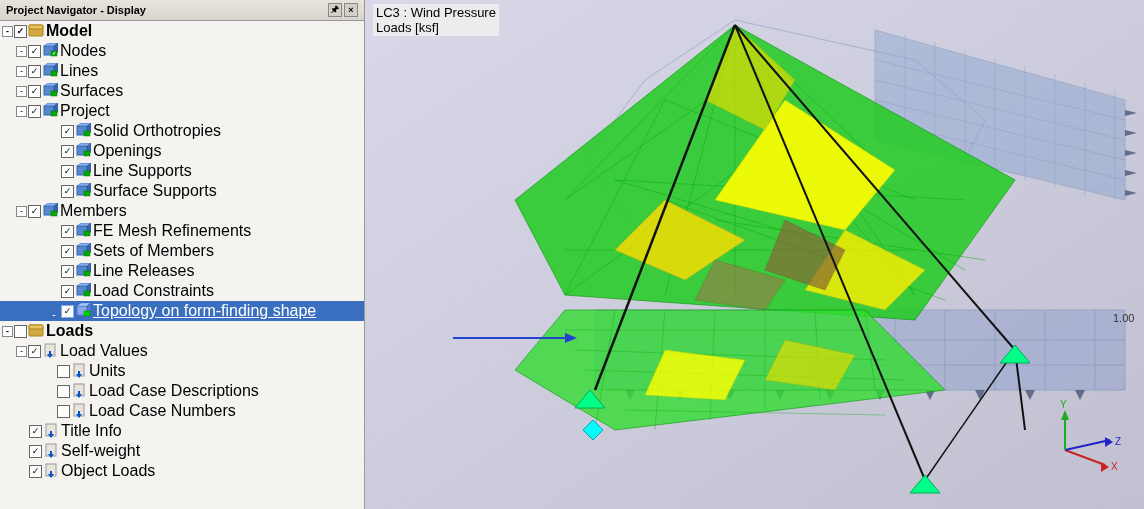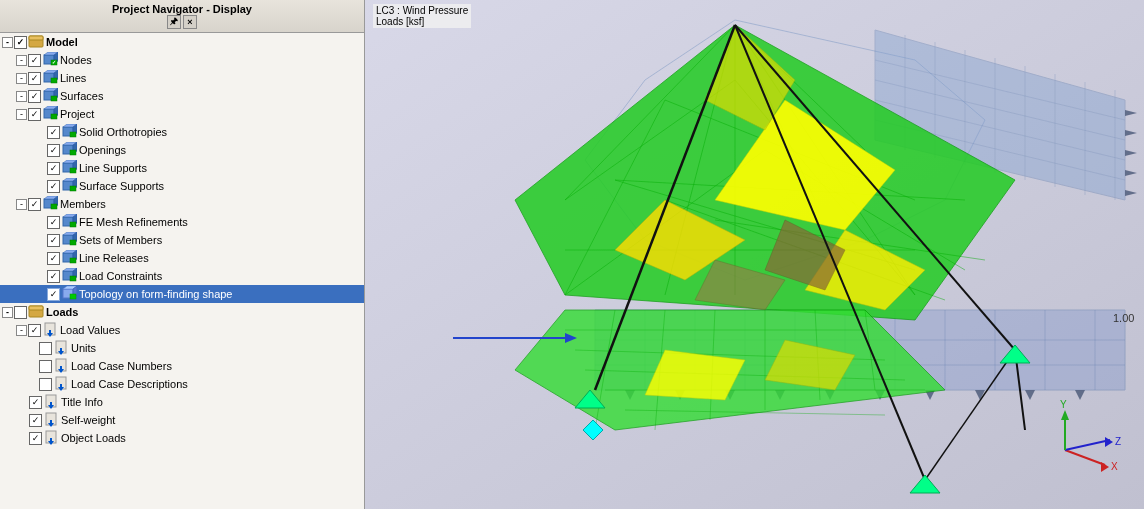--- a/index.html
+++ b/index.html
@@ -3,53 +3,53 @@
   <meta charset="utf-8">
   <style>
     * { margin: 0; padding: 0; box-sizing: border-box; }
     body { font-family: 'Segoe UI', Tahoma, Geneva, Verdana, sans-serif; font-size: 11px; background: #d4d0c8; overflow: hidden; width: 1144px; height: 509px; }
 
     .main-container { display: flex; width: 1144px; height: 509px; }
 
     
     .left-panel { width: 365px; min-width: 365px; background: #f0ede8; border-right: 1px solid #999; display: flex; flex-direction: column; height: 509px; }
 
-    .panel-header { background: linear-gradient(to bottom, #e8e4dc, #d8d4cc); border-bottom: 1px solid #999; padding: 3px 6px; display: flex; align-items: center; justify-content: space-between; font-size: 11px; font-weight: bold; color: #000; flex-direction: column; }
+    .panel-header { background: linear-gradient(to bottom, #e8e4dc, #d8d4cc); border-bottom: 1px solid #999; padding: 3px 6px; display: flex; align-items: center; justify-content: space-between; font-size: 11px; font-weight: bold; color: #000; }
     .panel-header-title { display: flex; align-items: center; gap: 4px; }
     .panel-header-controls { display: flex; gap: 2px; }
     .panel-ctrl-btn { width: 14px; height: 14px; background: #d4d0c8; border: 1px solid #888; font-size: 9px; cursor: pointer; display: flex; align-items: center; justify-content: center; }
 
     .tree-container { flex: 1; overflow-y: auto; overflow-x: hidden; background: #f5f3ef; }
 
     
     .tree-container::-webkit-scrollbar { width: 14px; }
     .tree-container::-webkit-scrollbar-track { background: #e8e4dc; }
     .tree-container::-webkit-scrollbar-thumb { background: #c0bbb0; border: 1px solid #999; }
 
     .tree-item { display: flex; align-items: center; padding: 1px 0; cursor: pointer; white-space: nowrap; min-height: 17px; }
 
     .tree-indent-0 { padding-left: 2px; }
     .tree-indent-1 { padding-left: 16px; }
-    .tree-indent-2 { padding-left: 34px; }
-    .tree-indent-3 { padding-left: 26px; }
+    .tree-indent-2 { padding-left: 48px; }
+    .tree-indent-3 { padding-left: 44px; }
 
     .expand-icon { width: 12px; height: 12px; display: inline-flex; align-items: center; justify-content: center; font-size: 9px; color: #333; flex-shrink: 0; margin-right: 1px; }
     .expand-box { width: 11px; height: 11px; border: 1px solid #888; background: #fff; display: inline-flex; align-items: center; justify-content: center; font-size: 9px; color: #000; flex-shrink: 0; margin-right: 1px; }
 
     .checkbox { width: 13px; height: 13px; border: 1px solid #666; background: #fff; display: inline-flex; align-items: center; justify-content: center; flex-shrink: 0; margin-right: 1px; }
     .checkbox.checked::after { content: '✓'; font-size: 9px; color: #000; }
 
     .item-icon { width: 16px; height: 16px; display: inline-flex; align-items: center; justify-content: center; flex-shrink: 0; margin-right: 2px; }
 
-    .item-label { font-size: 11px; color: #000; }
+    .item-label { font-size: 16px; color: #000; }
 
     
     .right-panel { flex: 1; background: #2a2a3a; position: relative; overflow: hidden; }
 
-    .viewport-label { position: absolute; top: 4px; left: 8px; color: #000; font-size: 10px; z-index: 10; background: rgba(240,240,240,0.85); padding: 1px 3px; }
+    .viewport-label { position: absolute; top: 4px; left: 8px; color: #000; font-size: 13px; z-index: 10; background: rgba(240,240,240,0.85); padding: 1px 3px; }
   </style>
 </head>
 <body>
 
 <div class="main-container">
 
   <div class="left-panel">
     <div class="panel-header">
       <div class="panel-header-title">
         <span>Project Navigator - Display</span>
@@ -253,21 +253,21 @@
           <svg width="16" height="16" viewBox="0 0 16 16">
             <rect x="2" y="3" width="10" height="9" fill="#5588cc" stroke="#3366aa" stroke-width="1"></rect>
             <polygon points="2,3 12,3 16,0 6,0" fill="#88aaee" stroke="#3366aa" stroke-width="0.5"></polygon>
             <polygon points="12,3 16,0 16,9 12,12" fill="#3366aa" stroke="#2255aa" stroke-width="0.5"></polygon>
             <rect x="9" y="8" width="6" height="5" fill="#00aa00" stroke="#007700" stroke-width="0.5"></rect>
           </svg>
         </span>
         <span class="item-label">Load Constraints</span>
       </div>
 
-      <div class="tree-item tree-indent-2" style="background:#3a6fbf; color:white;">
+      <div class="tree-item tree-indent-2" style="background:#3a6fbf; color:white;text-decoration:underline;">
         <span class="expand-icon" style="color:white;">&nbsp;</span>
         <span class="checkbox checked" style="border-color:#88aadd;"></span>
         <span class="item-icon">
           <svg width="16" height="16" viewBox="0 0 16 16">
             <rect x="2" y="3" width="10" height="9" fill="#88aaee" stroke="#5577cc" stroke-width="1"></rect>
             <polygon points="2,3 12,3 16,0 6,0" fill="#aaccff" stroke="#5577cc" stroke-width="0.5"></polygon>
             <polygon points="12,3 16,0 16,9 12,12" fill="#5577cc" stroke="#3355aa" stroke-width="0.5"></polygon>
             <rect x="9" y="8" width="6" height="5" fill="#00cc00" stroke="#009900" stroke-width="0.5"></rect>
           </svg>
         </span>
@@ -315,34 +315,34 @@
       <div class="tree-item tree-indent-3">
         <span class="expand-icon">&nbsp;</span>
         <span class="checkbox" style="border:1px solid #666; background:#fff;"></span>
         <span class="item-icon">
           <svg width="16" height="16" viewBox="0 0 16 16">
             <rect x="3" y="1" width="10" height="12" fill="#e8e4dc" stroke="#999" stroke-width="1"></rect>
             <line x1="8" y1="8" x2="8" y2="14" stroke="#0055cc" stroke-width="2"></line>
             <polygon points="5,11 8,15 11,11" fill="#0055cc"></polygon>
           </svg>
         </span>
+        <span class="item-label">Load Case Descriptions</span>
+      </div>
+
+      <div class="tree-item tree-indent-3">
+        <span class="expand-icon">&nbsp;</span>
+        <span class="checkbox" style="border:1px solid #666; background:#fff;"></span>
+        <span class="item-icon">
+          <svg width="16" height="16" viewBox="0 0 16 16">
+            <rect x="3" y="1" width="10" height="12" fill="#e8e4dc" stroke="#999" stroke-width="1"></rect>
+            <line x1="8" y1="8" x2="8" y2="14" stroke="#0055cc" stroke-width="2"></line>
+            <polygon points="5,11 8,15 11,11" fill="#0055cc"></polygon>
+          </svg>
+        </span>
         <span class="item-label">Load Case Numbers</span>
-      </div>
-
-      <div class="tree-item tree-indent-3">
-        <span class="expand-icon">&nbsp;</span>
-        <span class="checkbox" style="border:1px solid #666; background:#fff;"></span>
-        <span class="item-icon">
-          <svg width="16" height="16" viewBox="0 0 16 16">
-            <rect x="3" y="1" width="10" height="12" fill="#e8e4dc" stroke="#999" stroke-width="1"></rect>
-            <line x1="8" y1="8" x2="8" y2="14" stroke="#0055cc" stroke-width="2"></line>
-            <polygon points="5,11 8,15 11,11" fill="#0055cc"></polygon>
-          </svg>
-        </span>
-        <span class="item-label">Load Case Descriptions</span>
       </div>
 
 
       <div class="tree-item tree-indent-1">
         <span class="expand-icon">&nbsp;</span>
         <span class="checkbox checked"></span>
         <span class="item-icon">
           <svg width="16" height="16" viewBox="0 0 16 16">
             <rect x="3" y="1" width="10" height="12" fill="#e8e4dc" stroke="#999" stroke-width="1"></rect>
             <line x1="8" y1="8" x2="8" y2="14" stroke="#0055cc" stroke-width="2"></line>

